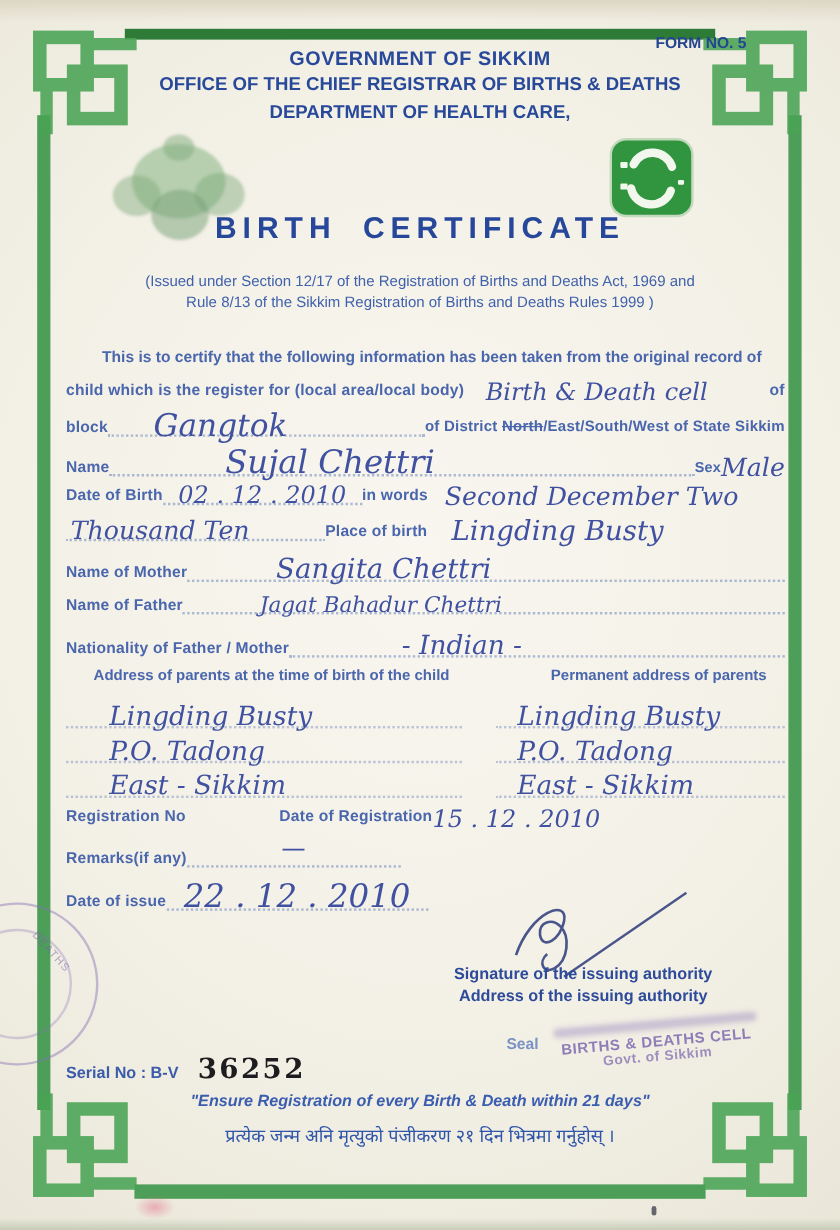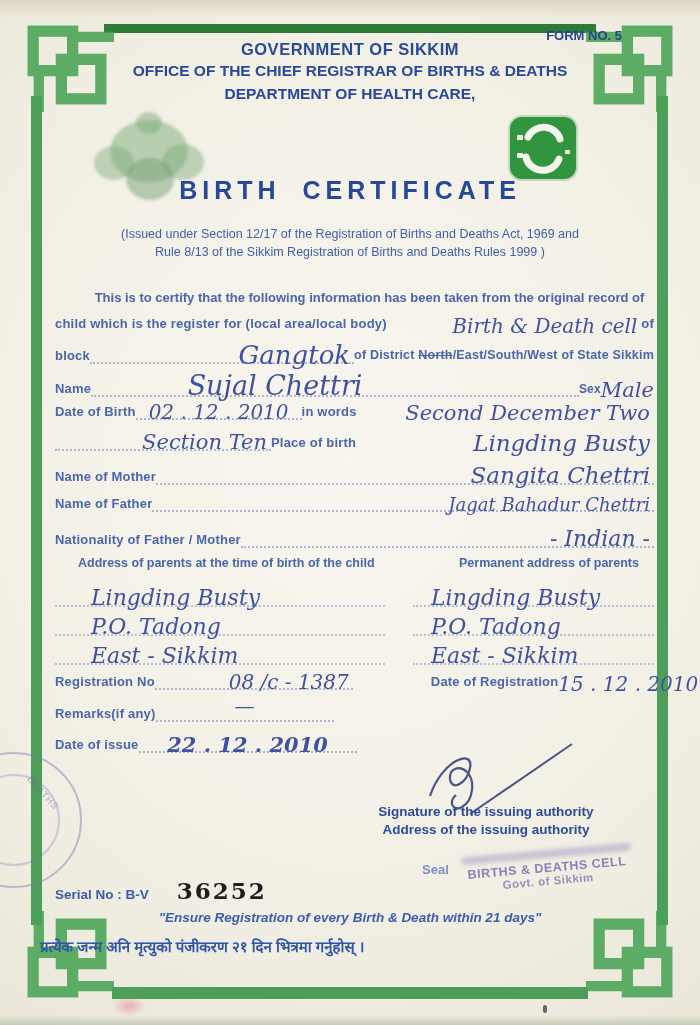--- a/index.html
+++ b/index.html
@@ -41,21 +41,21 @@
 
   .emblem{position:absolute;left:92px;top:112px;width:115px;height:95px;filter:blur(1.5px);opacity:.8;}
   .blob{position:absolute;border-radius:50%;}
   .logo{position:absolute;right:124px;top:117px;width:66px;height:62px;background:#31953f;border-radius:12px;
     box-shadow:0 0 0 2px rgba(49,149,63,.25);}
 
   
   .row{position:absolute;left:55px;right:46px;display:flex;align-items:flex-end;}
   .lbl{color:#4a66ad;font-size:13px;font-weight:600;white-space:nowrap;line-height:1.25;letter-spacing:.2px;}
   .fill{flex:1;border-bottom:2px dotted rgba(110,135,190,.55);text-align:center;padding:0 4px;line-height:1;}
-  .fill.left{text-align:right;}
+  .fill.left{text-align:left;}
   .hw{font-family:"DejaVu Serif",serif;font-style:italic;color:#3f51a0;font-size:20px;
       white-space:nowrap;position:relative;top:4px;line-height:1;}
   .plain{position:absolute;left:55px;right:46px;color:#4a66ad;font-size:13px;font-weight:600;line-height:1.3;}
   .strike{text-decoration:line-through;}
 
   .addrwrap{position:absolute;left:55px;right:46px;display:flex;}
   .acol1{flex:0 0 330px;} .asp{flex:0 0 28px;} .acol2{flex:1;}
   .ahead{color:#4a66ad;font-size:12.5px;font-weight:600;margin-left:23px;}
   .aline{border-bottom:2px dotted rgba(110,135,190,.45);height:27px;display:flex;align-items:flex-end;padding-left:36px;}
   .acol2 .aline{padding-left:18px;}
@@ -64,25 +64,25 @@
   .sigblock{position:absolute;left:330px;right:58px;text-align:center;color:#2d4b9a;font-weight:bold;font-size:13.5px;}
   .signature{position:absolute;left:412px;top:738px;}
   .seal-lbl{position:absolute;left:422px;top:862px;color:#7b92c4;font-size:13px;font-weight:600;}
   .stamp{position:absolute;left:462px;top:850px;transform:rotate(-5deg);color:rgba(118,98,172,.8);
          text-align:center;font-size:12.5px;font-weight:600;letter-spacing:.5px;}
   .stamp .l0{width:170px;height:8px;margin:0 auto 3px;background:rgba(130,108,180,.35);filter:blur(2px);border-radius:4px;}
   .stamp .l2{font-size:11.5px;opacity:.85;}
   .serial{position:absolute;left:55px;top:877px;display:flex;align-items:baseline;}
   .serial .lbl2{color:#3b5cab;font-size:13.5px;font-weight:600;}
   .serial .num{font-family:"DejaVu Serif",serif;font-weight:bold;color:#1d1d1f;font-size:23px;
-               letter-spacing:2px;margin-left:28px;}
+               letter-spacing:2px;margin-left:16px;}
   .ensure{position:absolute;left:40px;right:40px;top:910px;text-align:center;
           font-style:italic;font-weight:bold;font-size:13.5px;color:#3b5db0;}
-  .nepali{position:absolute;left:40px;right:40px;top:936px;
-          font-weight:bold;font-size:15px;color:#2f55ab;}
+  .nepali{position:absolute;left:40px;right:40px;top:936px;text-align:center;
+          font-weight:normal;font-size:15px;color:#2f55ab;}
 
   .edge-stamp{position:absolute;left:-54px;top:752px;width:132px;height:132px;border-radius:50%;
       border:2px solid rgba(136,112,180,.45);}
   .edge-stamp::after{content:"";position:absolute;inset:20px;border-radius:50%;
       border:2px solid rgba(136,112,180,.3);}
   .edge-stamp span{position:absolute;right:16px;top:34px;transform:rotate(48deg);
       font-size:9px;color:rgba(120,96,168,.55);letter-spacing:1px;}
   .smudge{position:absolute;left:112px;top:996px;width:34px;height:20px;border-radius:50%;
       background:radial-gradient(rgba(228,110,140,.5),rgba(228,110,140,0) 70%);filter:blur(1px);}
   .inkdot{position:absolute;left:543px;top:1005px;width:4px;height:8px;border-radius:2px;background:#3a3a46;opacity:.75;}
@@ -138,21 +138,21 @@
       <rect x="7" y="18" width="6" height="5" fill="#f2f7ee" rx="1"></rect>
       <rect x="7" y="36" width="6" height="5" fill="#f2f7ee" rx="1"></rect>
       <rect x="55" y="33" width="5" height="4" fill="#f2f7ee" rx="1"></rect>
     </svg>
   </div>
 
   <div class="hline title">BIRTH  CERTIFICATE</div>
   <div class="iss iss1">(Issued under Section 12/17 of the Registration of Births and Deaths Act, 1969 and</div>
   <div class="iss iss2">Rule 8/13 of the Sikkim Registration of Births and Deaths Rules 1999 )</div>
 
-  <div class="plain" style="top:290px;padding-left:30px;text-align:center;">This is to certify that the following information has been taken from the original record of</div>
+  <div class="plain" style="top:290px;padding-left:30px;">This is to certify that the following information has been taken from the original record of</div>
 
   <div class="row" style="top:312px;">
     <span class="lbl">child which is the register for (local area/local body)</span>
     <span class="fill left" style="border-bottom:none;"><span class="hw" style="padding-left:14px;">Birth &amp; Death cell</span></span>
     <span class="lbl">of</span>
   </div>
 
   <div class="row" style="top:336px;">
     <span class="lbl">block</span>
     <span class="fill left"><span class="hw" style="font-size:26px;padding-left:34px;top:6px;">Gangtok</span></span>
@@ -167,21 +167,21 @@
   </div>
 
   <div class="row" style="top:398px;">
     <span class="lbl">Date of Birth</span>
     <span class="fill" style="flex:0 0 158px;"><span class="hw">02 . 12 . 2010</span></span>
     <span class="lbl">in words</span>
     <span class="fill left" style="border-bottom:none;"><span class="hw" style="padding-left:10px;font-size:21px;">Second  December  Two</span></span>
   </div>
 
   <div class="row" style="top:428px;">
-    <span class="fill left" style="flex:0 0 208px;"><span class="hw" style="font-size:21px;">Section  Ten</span></span>
+    <span class="fill left" style="flex:0 0 208px;"><span class="hw" style="font-size:21px;">Thousand  Ten</span></span>
     <span class="lbl">Place of birth</span>
     <span class="fill left" style="border-bottom:none;"><span class="hw" style="padding-left:16px;font-size:23px;">Lingding  Busty</span></span>
   </div>
 
   <div class="row" style="top:460px;">
     <span class="lbl">Name of Mother</span>
     <span class="fill left"><span class="hw" style="font-size:23px;padding-left:70px;">Sangita  Chettri</span></span>
   </div>
 
   <div class="row" style="top:492px;">
@@ -221,35 +221,34 @@
           <span class="hw" style="font-size:22px;">P.O.   Tadong</span>
         </div>
       <div class="aline">
           <span class="hw" style="font-size:22px;">East - Sikkim</span>
         </div>
     </div>
   </div>
 
   <div class="row" style="top:668px;">
     <span class="lbl">Registration No</span>
-    <span class="fill left" style="flex:0 0 190px;"><span class="hw" style="padding-left:8px;">08 /c - 1387</span></span>
     <span style="flex:0 0 78px;"></span>
     <span class="lbl">Date of Registration</span>
     <span class="hw">15 . 12 . 2010</span>
   </div>
 
   <div class="row" style="top:700px;">
     <span class="lbl">Remarks(if any)</span>
     <span class="fill" style="flex:0 0 170px;"><span class="hw" style="top:-4px;">—</span></span>
     <span style="flex:1;"></span>
   </div>
 
   <div class="row" style="top:730px;">
     <span class="lbl">Date of issue</span>
-    <span class="fill" style="flex:0 0 210px;"><span class="hw" style="font-size:21px;font-weight:bold;">22 . 12 . 2010</span></span>
+    <span class="fill" style="flex:0 0 210px;"><span class="hw" style="font-size:27px;">22 . 12 . 2010</span></span>
     <span style="flex:1;"></span>
   </div>
 
   <svg class="signature" width="175" height="82" viewBox="0 0 175 82">
     <path d="M18,58 C30,22 62,10 58,30 C55,45 40,54 38,41 C37,30 48,27 55,34 C63,42 62,62 50,69 C41,74 36,64 44,57" fill="none" stroke="#2b3a7a" stroke-width="2.2" opacity=".85"></path>
     <path d="M160,6 L58,76" fill="none" stroke="#2b3a7a" stroke-width="2" opacity=".85"></path>
   </svg>
   <div class="sigblock" style="top:804px;">Signature of the issuing authority</div>
   <div class="sigblock" style="top:822px;">Address of the issuing authority</div>
 

